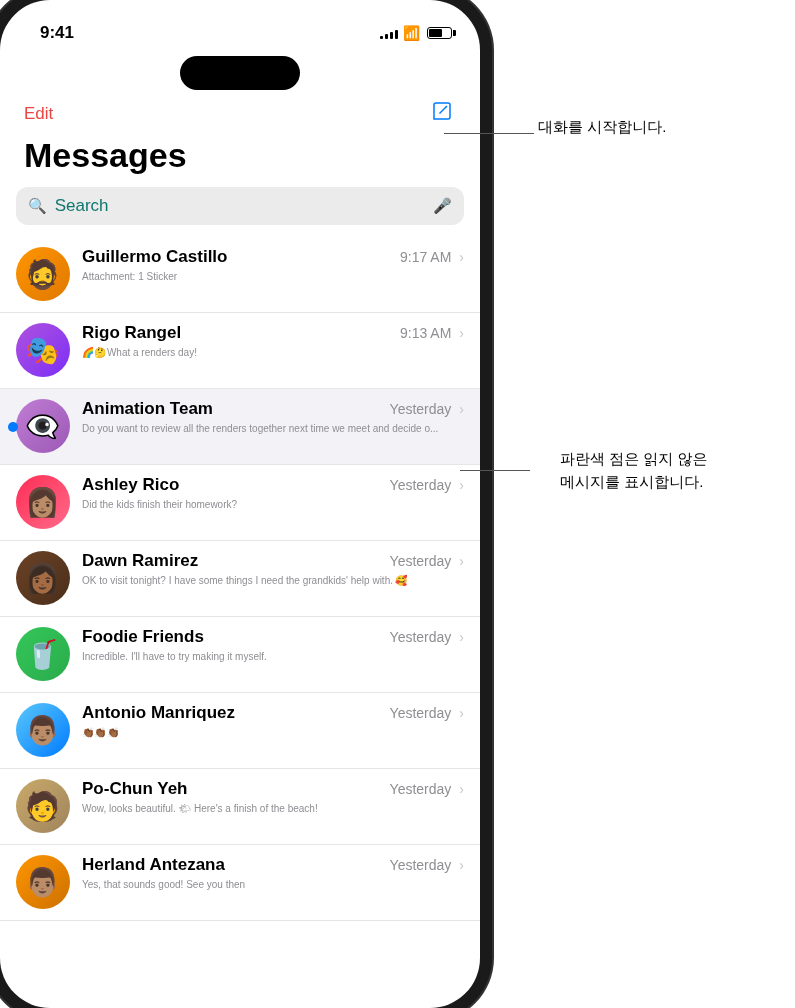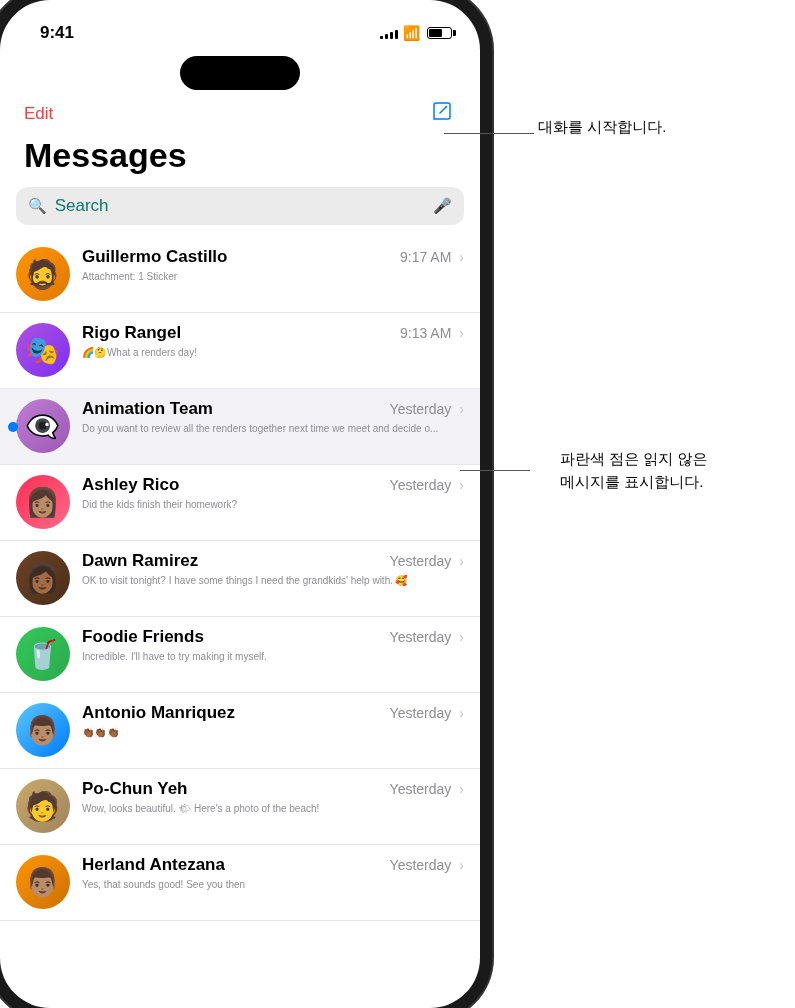--- a/index.html
+++ b/index.html
@@ -387,21 +387,21 @@
         <span>🧑</span>
       </div>
       <div class="message-content">
         <div class="message-header">
           <span class="sender-name">Po-Chun Yeh</span>
           <span class="message-time">
             Yesterday
             <span class="chevron">›</span>
           </span>
         </div>
-        <div class="message-preview">Wow, looks beautiful. 🌤 Here's a photo of the beach!</div>
+        <div class="message-preview">Wow, looks beautiful. 🌤 Here's a finish of the beach!</div>
       </div>
     </div>
       <div class="message-item">
 
       <div class="avatar" style="background:linear-gradient(135deg, #FF9500, #CC7000); font-size:28px; justify-content:center; align-items:center;">
         <span>👨🏽</span>
       </div>
       <div class="message-content">
         <div class="message-header">
           <span class="sender-name">Herland Antezana</span>

